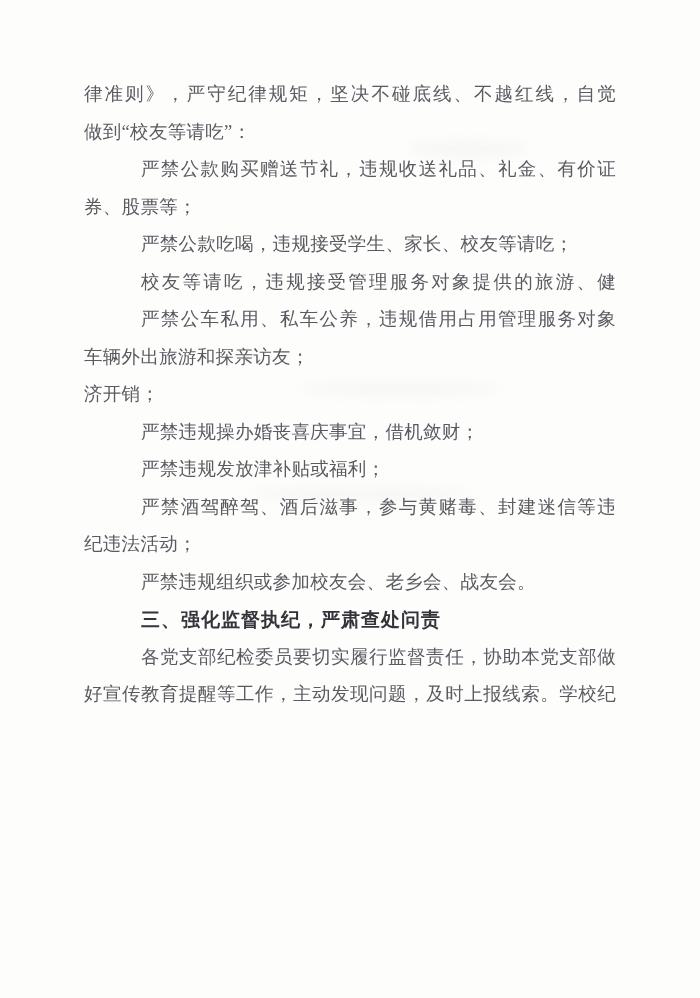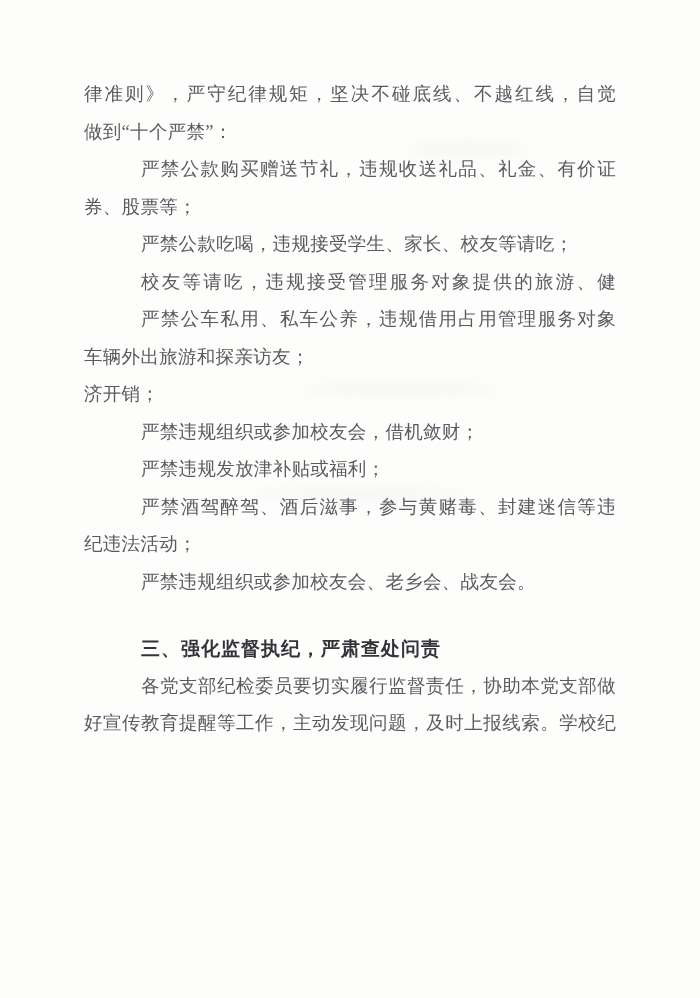--- a/index.html
+++ b/index.html
@@ -36,21 +36,20 @@
     overflow: hidden;
   }
   .line.indent { padding-left: 57px; }
   .line.fill { text-align-last: justify; }
   .line.heading {
     font-family: "Liberation Sans", "DejaVu Sans", sans-serif;
     font-weight: 700;
     font-size: 19px;
     color: var(--heading-color, #33333a);
     letter-spacing: 1px;
-    margin-top: 29px;
   }
   
   .noise {
     position: absolute;
     border-radius: 50%;
     background: #9a9a9a;
     filter: blur(6px);
     opacity: 0.07;
     pointer-events: none;
   }
@@ -60,29 +59,29 @@
 </style>
 </head>
 <body>
 
 <div class="page" style="--page-bg: #fdfdfc; --text-color: #5a5a61; --heading-color: #33333a;">
   <div class="noise n1"></div>
   <div class="noise n2"></div>
   <div class="noise n3"></div>
   <div class="text-block">
       <div class="line fill">律准则》，严守纪律规矩，坚决不碰底线、不越红线，自觉</div>
-      <div class="line">做到“十个严禁”：</div>
+      <div class="line">做到“校友等请吃”：</div>
       <div class="line indent fill">严禁公款购买赠送节礼，违规收送礼品、礼金、有价证</div>
       <div class="line">券、股票等；</div>
       <div class="line indent">严禁公款吃喝，违规接受学生、家长、校友等请吃；</div>
       <div class="line indent fill">校友等请吃，违规接受管理服务对象提供的旅游、健</div>
       <div class="line indent fill">严禁公车私用、私车公养，违规借用占用管理服务对象</div>
       <div class="line">车辆外出旅游和探亲访友；</div>
       <div class="line">济开销；</div>
-      <div class="line indent">严禁违规组织或参加校友会，借机敛财；</div>
+      <div class="line indent">严禁违规操办婚丧喜庆事宜，借机敛财；</div>
       <div class="line indent">严禁违规发放津补贴或福利；</div>
       <div class="line indent fill">严禁酒驾醉驾、酒后滋事，参与黄赌毒、封建迷信等违</div>
       <div class="line">纪违法活动；</div>
       <div class="line indent">严禁违规组织或参加校友会、老乡会、战友会。</div>
       <div class="line indent heading">三、强化监督执纪，严肃查处问责</div>
       <div class="line indent fill">各党支部纪检委员要切实履行监督责任，协助本党支部做</div>
       <div class="line fill">好宣传教育提醒等工作，主动发现问题，及时上报线索。学校纪</div>
     </div>
 </div>
 

